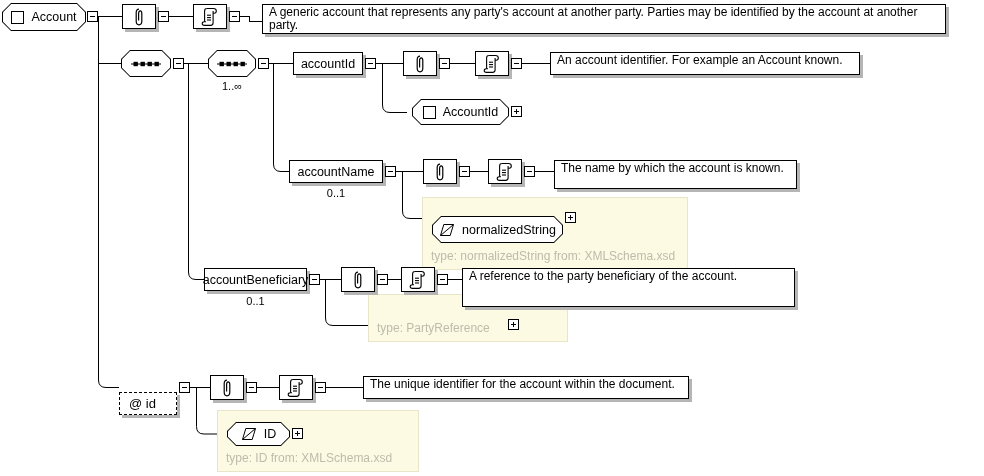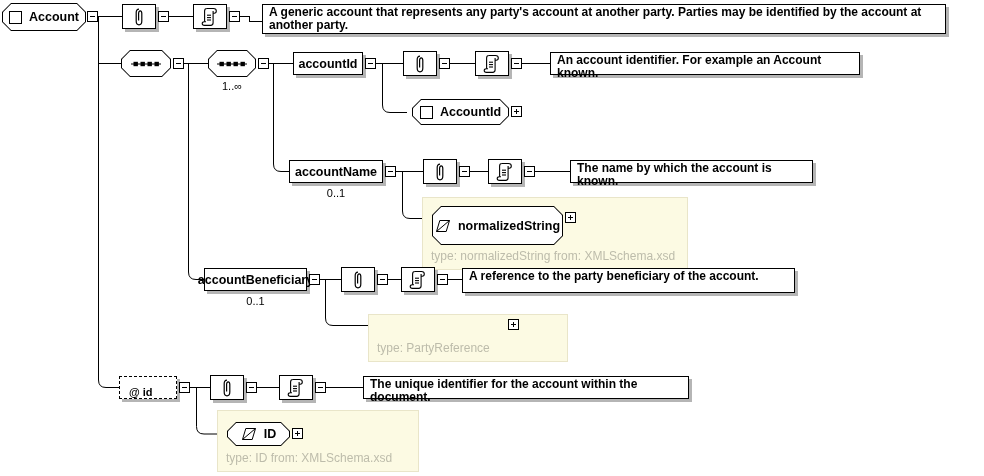--- a/index.html
+++ b/index.html
@@ -1,31 +1,31 @@
 <!DOCTYPE html>
 <html><head>
 <meta charset="utf-8">
 <style>
   html,body { margin:0; padding:0; background:#fff; }
   .canvas { position:relative; width:984px; height:476px; background:#fff;
             font-family:"Liberation Sans", sans-serif; overflow:hidden; }
   .wires { position:absolute; left:0; top:0; z-index:0; }
 
-  .node { position:absolute; box-sizing:border-box; z-index:2;font-weight:bold; }
+  .node { position:absolute; box-sizing:border-box; z-index:2; }
 
   
   .rectbox { border:1px solid #000; background:#fff; box-shadow:3px 3px 0 #b5b5b5;
              display:flex; align-items:center; justify-content:center;
              font-size:12.5px; color:#000; white-space:nowrap; }
   .docbox  { border:1px solid #000; background:#fff; box-shadow:3px 3px 0 #b5b5b5;
              font-size:12px; line-height:13px; color:#000; display:flex; 
              padding:1px 6px; box-sizing:border-box; }
   .attrbox { border:1px dashed #000; background:#fff; box-shadow:3px 3px 0 #b5b5b5;
-             display:flex; align-items:flex-end; font-size:11px; padding-left:9px;
-             box-sizing:border-box; white-space:nowrap; }
+             display:flex; align-items:center; font-size:13px; padding-left:9px;
+             box-sizing:border-box; white-space:nowrap;margin-top:16px; }
 
   
   .iconbox { border:1px solid #000; background:#fff; box-shadow:3px 3px 0 #b5b5b5;
              display:flex; align-items:center; justify-content:center; }
 
   
   .oct { }
   .oct .o1 { position:absolute; inset:0; background:#000;
              clip-path:polygon(9px 0, calc(100% - 9px) 0, 100% 9px, 100% calc(100% - 9px),
                        calc(100% - 9px) 100%, 9px 100%, 0 calc(100% - 9px), 0 9px);
@@ -86,21 +86,21 @@
       <path d="M382.5,63.5 V105 Q382.5,112.5 390,112.5 H407"></path>
       <path d="M402.5,171.5 V211 Q402.5,218.5 410,218.5 H422"></path>
       <path d="M325.5,279.5 V318 Q325.5,325.5 333,325.5 H368"></path>
       <path d="M196.5,387.5 V426.5 Q196.5,434 204,434 H217"></path>
     </g>
   </svg>
 
   <div class="panel" style="left:422px;top:197px;width:266px;height:73px">
     <span class="typecap">type: normalizedString from: XMLSchema.xsd</span>
   </div>
-  <div class="panel" style="left:368px;top:314px;width:200px;height:48px">
+  <div class="panel" style="left:368px;top:294px;width:200px;height:48px">
     <span class="typecap">type: PartyReference</span>
   </div>
   <div class="panel" style="left:217px;top:410px;width:202px;height:62px">
     <span class="typecap">type: ID from: XMLSchema.xsd</span>
   </div>
 
   <div class="node oct" style="left:2px;top:3px;width:84px;height:28px">
     <div class="o1"></div>
     <div class="o2"></div>
     <div class="octc">
@@ -218,25 +218,25 @@
         <path d="M6.8 2.5 H13.5 C15.2 2.5 16.3 3.6 16.3 5 C16.3 6.4 15.2 7.2 14.2 7.2 H13"></path>
         <path d="M6.8 2.5 C5.4 2.5 4.6 3.5 4.6 5 V15.8"></path>
         <path d="M13.1 5 V16.8 C13.1 18.4 12.2 19.4 10.7 19.4 H4.4 C3 19.4 2.2 18.6 2.2 17.5 C2.2 16.5 3 15.7 4.2 15.7 H6"></path>
         <path d="M7 9.2 H11"></path>
           <path d="M7 11.6 H11"></path>
           <path d="M7 14 H11"></path>
       </g>
     </svg>
   </div>
   <div class="pm" style="left:524px;top:166px"></div>
-  <div class="node docbox" style="left:570px;top:160px;width:243px;height:23px">
+  <div class="node docbox" style="left:554px;top:160px;width:243px;height:29px">
     <span>The name by which the account is known.</span>
   </div>
 
-  <div class="node oct" style="left:432px;top:206px;width:131px;height:39px">
+  <div class="node oct" style="left:432px;top:216px;width:131px;height:27px">
     <div class="o1"></div>
     <div class="o2"></div>
     <div class="octc">
       <svg class="glyph" width="16" height="14" viewBox="0 0 16 14">
         <polygon points="1.5,12.5 4.8,1.5 14.5,1.5 11.2,12.5" fill="#fff" stroke="#000" stroke-width="1"></polygon>
         <line x1="1.5" y1="12.5" x2="14.5" y2="1.5" stroke="#000" stroke-width="1"></line>
       </svg>
       <span>normalizedString</span>
     </div>
   </div>
@@ -259,21 +259,21 @@
         <path d="M6.8 2.5 H13.5 C15.2 2.5 16.3 3.6 16.3 5 C16.3 6.4 15.2 7.2 14.2 7.2 H13"></path>
         <path d="M6.8 2.5 C5.4 2.5 4.6 3.5 4.6 5 V15.8"></path>
         <path d="M13.1 5 V16.8 C13.1 18.4 12.2 19.4 10.7 19.4 H4.4 C3 19.4 2.2 18.6 2.2 17.5 C2.2 16.5 3 15.7 4.2 15.7 H6"></path>
         <path d="M7 9.2 H11"></path>
           <path d="M7 11.6 H11"></path>
           <path d="M7 14 H11"></path>
       </g>
     </svg>
   </div>
   <div class="pm" style="left:437px;top:274px"></div>
-  <div class="node docbox" style="left:462px;top:268px;width:333px;height:25px">
+  <div class="node docbox" style="left:462px;top:268px;width:333px;height:39px">
     <span>A reference to the party beneficiary of the account.</span>
   </div>
 
   <div class="pm plus" style="left:508px;top:319px"></div>
 
   <div class="node attrbox" style="left:119px;top:376px;width:58px;height:23px">
     <span>@ id</span>
   </div>
   <div class="pm" style="left:179px;top:382px"></div>
   <div class="node iconbox" style="left:210px;top:375px;width:34px;height:25px">

